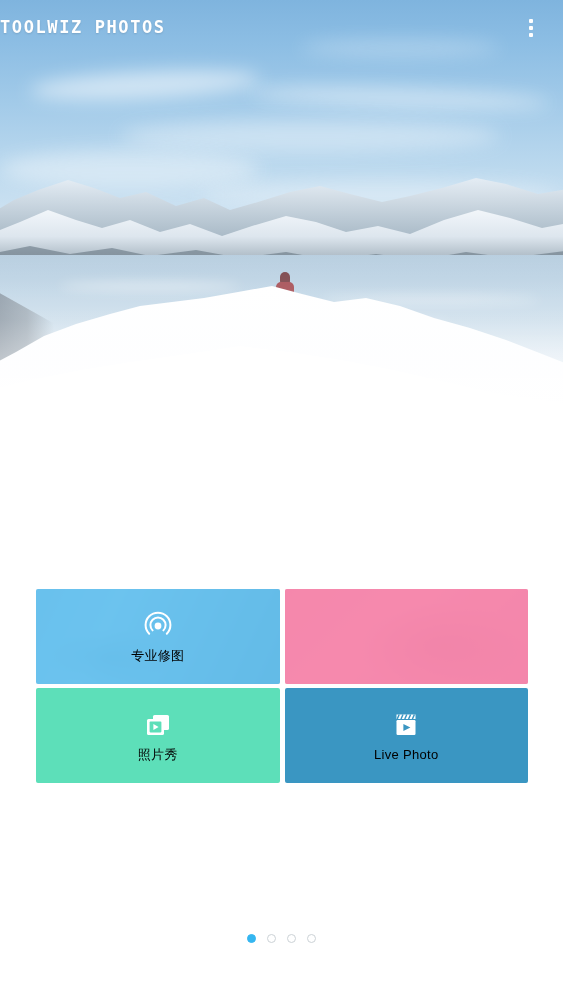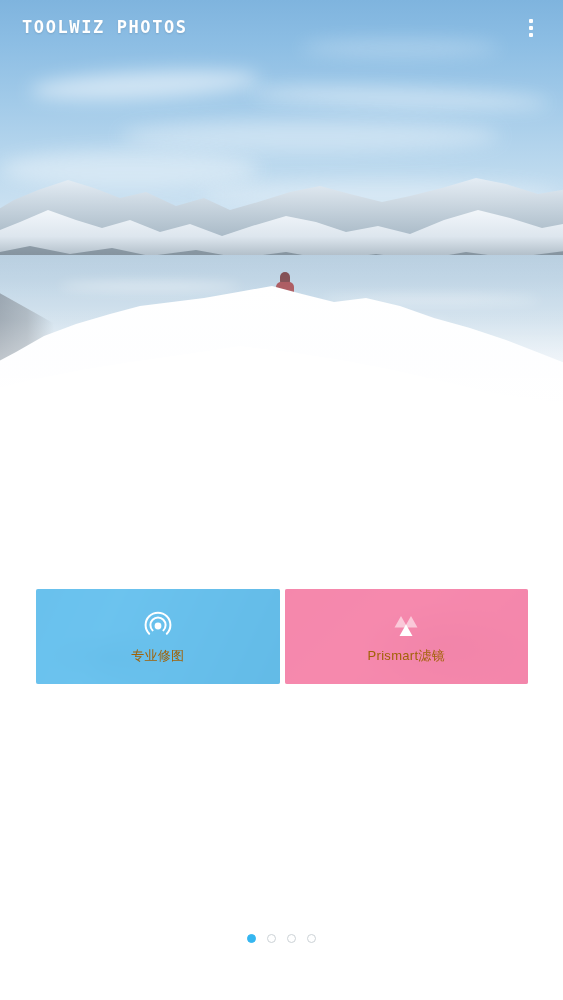--- a/index.html
+++ b/index.html
@@ -144,21 +144,20 @@
   
   .appbar {
     position: absolute;
     left: 0; top: 0;
     width: 563px; height: 54px;
     display: flex;
     align-items: center;
     z-index: 30;
   }
   .app-title {
-    margin-left: 22px;
     color: #ffffff;
     font-family: "DejaVu Sans Mono", "Liberation Mono", monospace;
     font-size: 17px;
     font-weight: bold;
     letter-spacing: 1.6px;
     text-shadow: 0 1px 2px rgba(0,0,0,0.12);
     white-space: nowrap;
   }
   .overflow-btn {
     position: absolute;
@@ -220,21 +219,21 @@
   }
   .tile-icon {
     height: 34px;
     display: flex;
     align-items: center;
     justify-content: center;
     margin-bottom: 5px;
   }
   .tile-icon svg { display: block; }
   .tile-label {
-    color: #a16207;
+    color: #000000;
     font-size: 13px;
     line-height: 16px;
     letter-spacing: .3px;
     text-align: center;
     white-space: nowrap;
   }
 
   
   .dots {
     position: absolute;
@@ -347,33 +346,51 @@
         </svg>
       </div>
       <div class="tile-label">专业修图</div>
     </div>
   </div>
 
 
   <div class="tile">
     <div class="tile-bg-photo" style="background:radial-gradient(ellipse 120px 60px at 65% 60%, rgba(120,20,60,0.35), rgba(120,20,60,0) 72%), linear-gradient(135deg,#d8748f 0%,#e4869c 40%,#c96480 100%); opacity:.5;"></div>
     <div class="tile-tint" style="background:rgba(247,124,166,0.82);"></div>
+  </div>
+
+  <div class="tile">
+    <div class="tile-tint" style="background:#5ddfb9;"></div>
     <div class="tile-inner">
       <div class="tile-icon">
-        <svg width="30" height="26" viewBox="0 0 30 26">
-          <path d="M10,3 L16.5,14.5 L3.5,14.5 Z" fill="#ffffff" opacity="0.55"></path>
-          <path d="M20,3 L26.5,14.5 L13.5,14.5 Z" fill="#ffffff" opacity="0.55"></path>
-          <path d="M15,11.5 L21.5,23 L8.5,23 Z" fill="#ffffff"></path>
+        <svg width="30" height="28" viewBox="0 0 30 28">
+          <rect x="10" y="4" width="16" height="15" rx="1.6" fill="#ffffff"></rect>
+          <rect x="4" y="8" width="17" height="16" rx="1.6" fill="#ffffff"></rect>
+          <rect x="6.6" y="10.6" width="11.8" height="10.8" rx="0.8" fill="#5ddfb9"></rect>
+          <path d="M10.4,13 L15.6,16 L10.4,19 Z" fill="#ffffff"></path>
         </svg>
       </div>
-      <div class="tile-label">Prismart滤镜</div>
+      <div class="tile-label">照片秀</div>
     </div>
   </div>
 
-
+  <div class="tile">
+    <div class="tile-tint" style="background:#3a96c2;"></div>
+    <div class="tile-inner">
+      <div class="tile-icon">
+        <svg width="28" height="28" viewBox="0 0 28 28">
+          <path d="M4.5,3.5 L23.5,3.5 L23.5,8 L4.5,8 Z" fill="#ffffff"></path>
+          <path d="M7.2,3.5 L5.2,8 M11,3.5 L9,8 M14.8,3.5 L12.8,8 M18.6,3.5 L16.6,8 M22.4,3.5 L20.4,8" stroke="#3a96c2" stroke-width="1.5"></path>
+          <rect x="4.5" y="9" width="19" height="15" rx="1.2" fill="#ffffff"></rect>
+          <path d="M11.4,13 L18.4,16.5 L11.4,20 Z" fill="#3a96c2"></path>
+        </svg>
+      </div>
+      <div class="tile-label">Live Photo</div>
+    </div>
+  </div>
 
 
 </div>
 
 <div class="dots">
   <span class="dot active"></span>
   <span class="dot"></span>
   <span class="dot"></span>
   <span class="dot"></span>
 </div>

